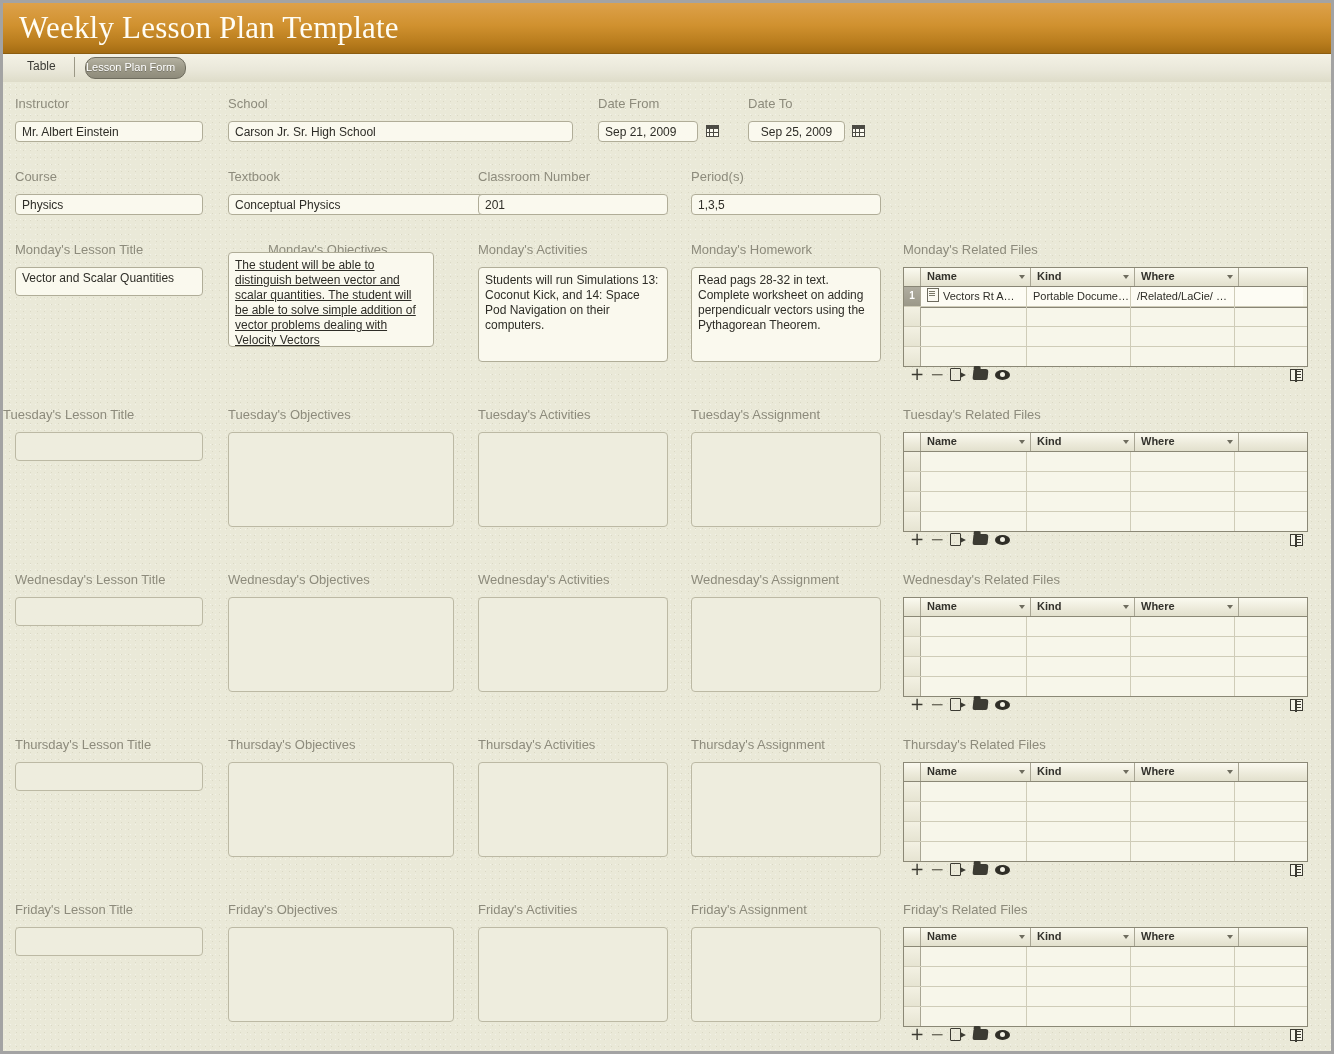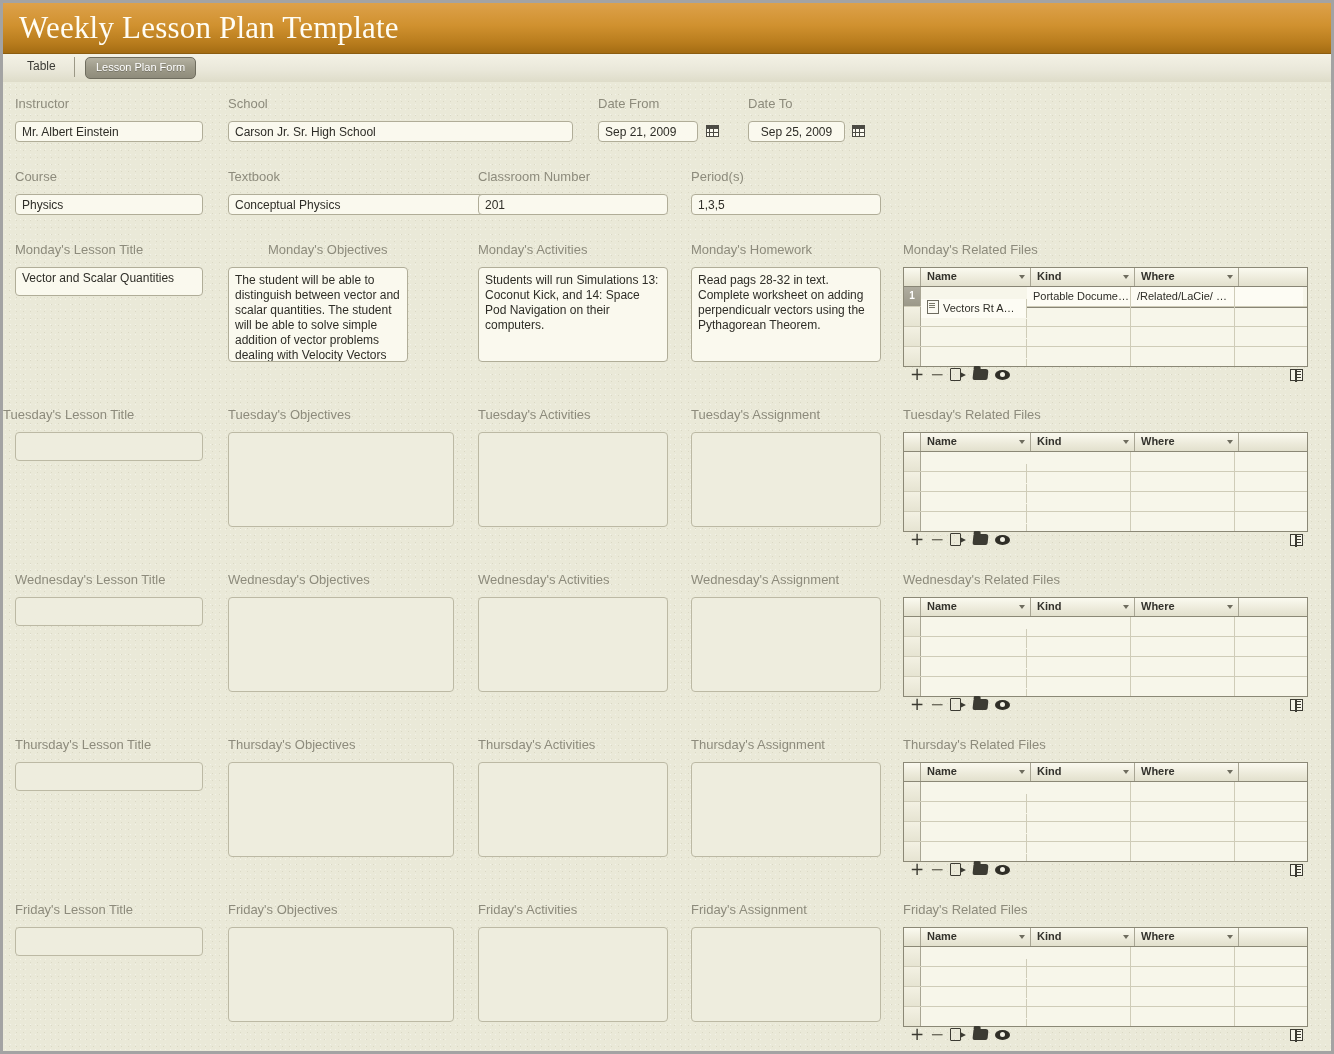--- a/index.html
+++ b/index.html
@@ -69,22 +69,22 @@
     top: 3px;
     width: 1px;
     height: 20px;
     background: #9b9886;
   }
   #tab-form {
     position: absolute;
     left: 82px;
     top: 3px;
     height: 15px;
-    padding: 2px 10px 3px 10px;
-    border-radius: 5px;
+    padding: 2px 10px 3px 0;
+    border-radius: 10px;
     background: linear-gradient(to bottom, #b4b1a1 0%, #9d9a89 50%, #8e8b7b 100%);
     border: 1px solid #6f6d5f;
     font-size: 11px;
     color: #ffffff;
     line-height: 14px;
     white-space: nowrap;
     text-shadow: 0 1px 0 rgba(0,0,0,0.25);
   }
 
   
@@ -199,21 +199,21 @@
   }
   .td.gutter {
     width: 17px;
     padding: 0;
     text-align: center;
     background: linear-gradient(to bottom, #f3f1e3, #e6e4d2);
     border-right: 1px solid #a9a694;
     font-size: 10px;
     color: #55534a;
   }
-  .td.c-name { width: 106px; margin-top: 12px; }
+  .td.c-name { width: 106px; }
   .td.c-kind { width: 104px; }
   .td.c-where { width: 104px; }
   .td.c-end { width: 68px; border-right: none; }
 
   .trow.filled .td.gutter {
     background: linear-gradient(to bottom, #b0ada0, #9b9889);
     color: #ffffff;
     font-weight: bold;
   }
   .trow.filled .td:not(.gutter) {
@@ -377,21 +377,21 @@
     <div class="lbl" style="left:475px; top:87px;">Classroom Number</div>
     <div class="fld" style="left:475px; top:112px; width:190px; height:21px;">201</div>
 
     <div class="lbl" style="left:688px; top:87px;">Period(s)</div>
     <div class="fld" style="left:688px; top:112px; width:190px; height:21px;">1,3,5</div>
 
     <div id="day-rows">
         <div class="lbl" style="left:12px; top:160px;">Monday's Lesson Title</div>
         <div class="fld" style="left:12px; top:185px; width:188px; height:29px;">Vector and Scalar Quantities</div>
         <div class="lbl" style="left:225px; top:160px;margin-left:40px;">Monday's Objectives</div>
-        <div class="fld area" style="left:225px; top:185px; width:180px; height:95px;">The student will be able to distinguish between vector and scalar quantities. The student will be able to solve simple addition of vector problems dealing with Velocity Vectors</div>
+        <div class="fld area" style="left:225px; top:170px; width:206px; height:95px;text-decoration:underline;">The student will be able to distinguish between vector and scalar quantities. The student will be able to solve simple addition of vector problems dealing with Velocity Vectors</div>
         <div class="lbl" style="left:475px; top:160px;">Monday's Activities</div>
         <div class="fld area" style="left:475px; top:185px; width:190px; height:95px;">Students will run Simulations 13: Coconut Kick, and 14: Space Pod Navigation on their computers.</div>
         <div class="lbl" style="left:688px; top:160px;">Monday's Homework</div>
         <div class="fld area" style="left:688px; top:185px; width:190px; height:95px;">Read pags 28-32 in text. Complete worksheet on adding perpendicualr vectors using the Pythagorean Theorem.</div>
         <div class="lbl" style="left:900px; top:160px;">Monday's Related Files</div>
         <div class="tbl" style="left:900px; top:185px;">
           <div class="tbl-head">
             <div class="th gutter"></div>
             <div class="th c-name">Name<span class="caret"></span></div>
             <div class="th c-kind">Kind<span class="caret"></span></div>

